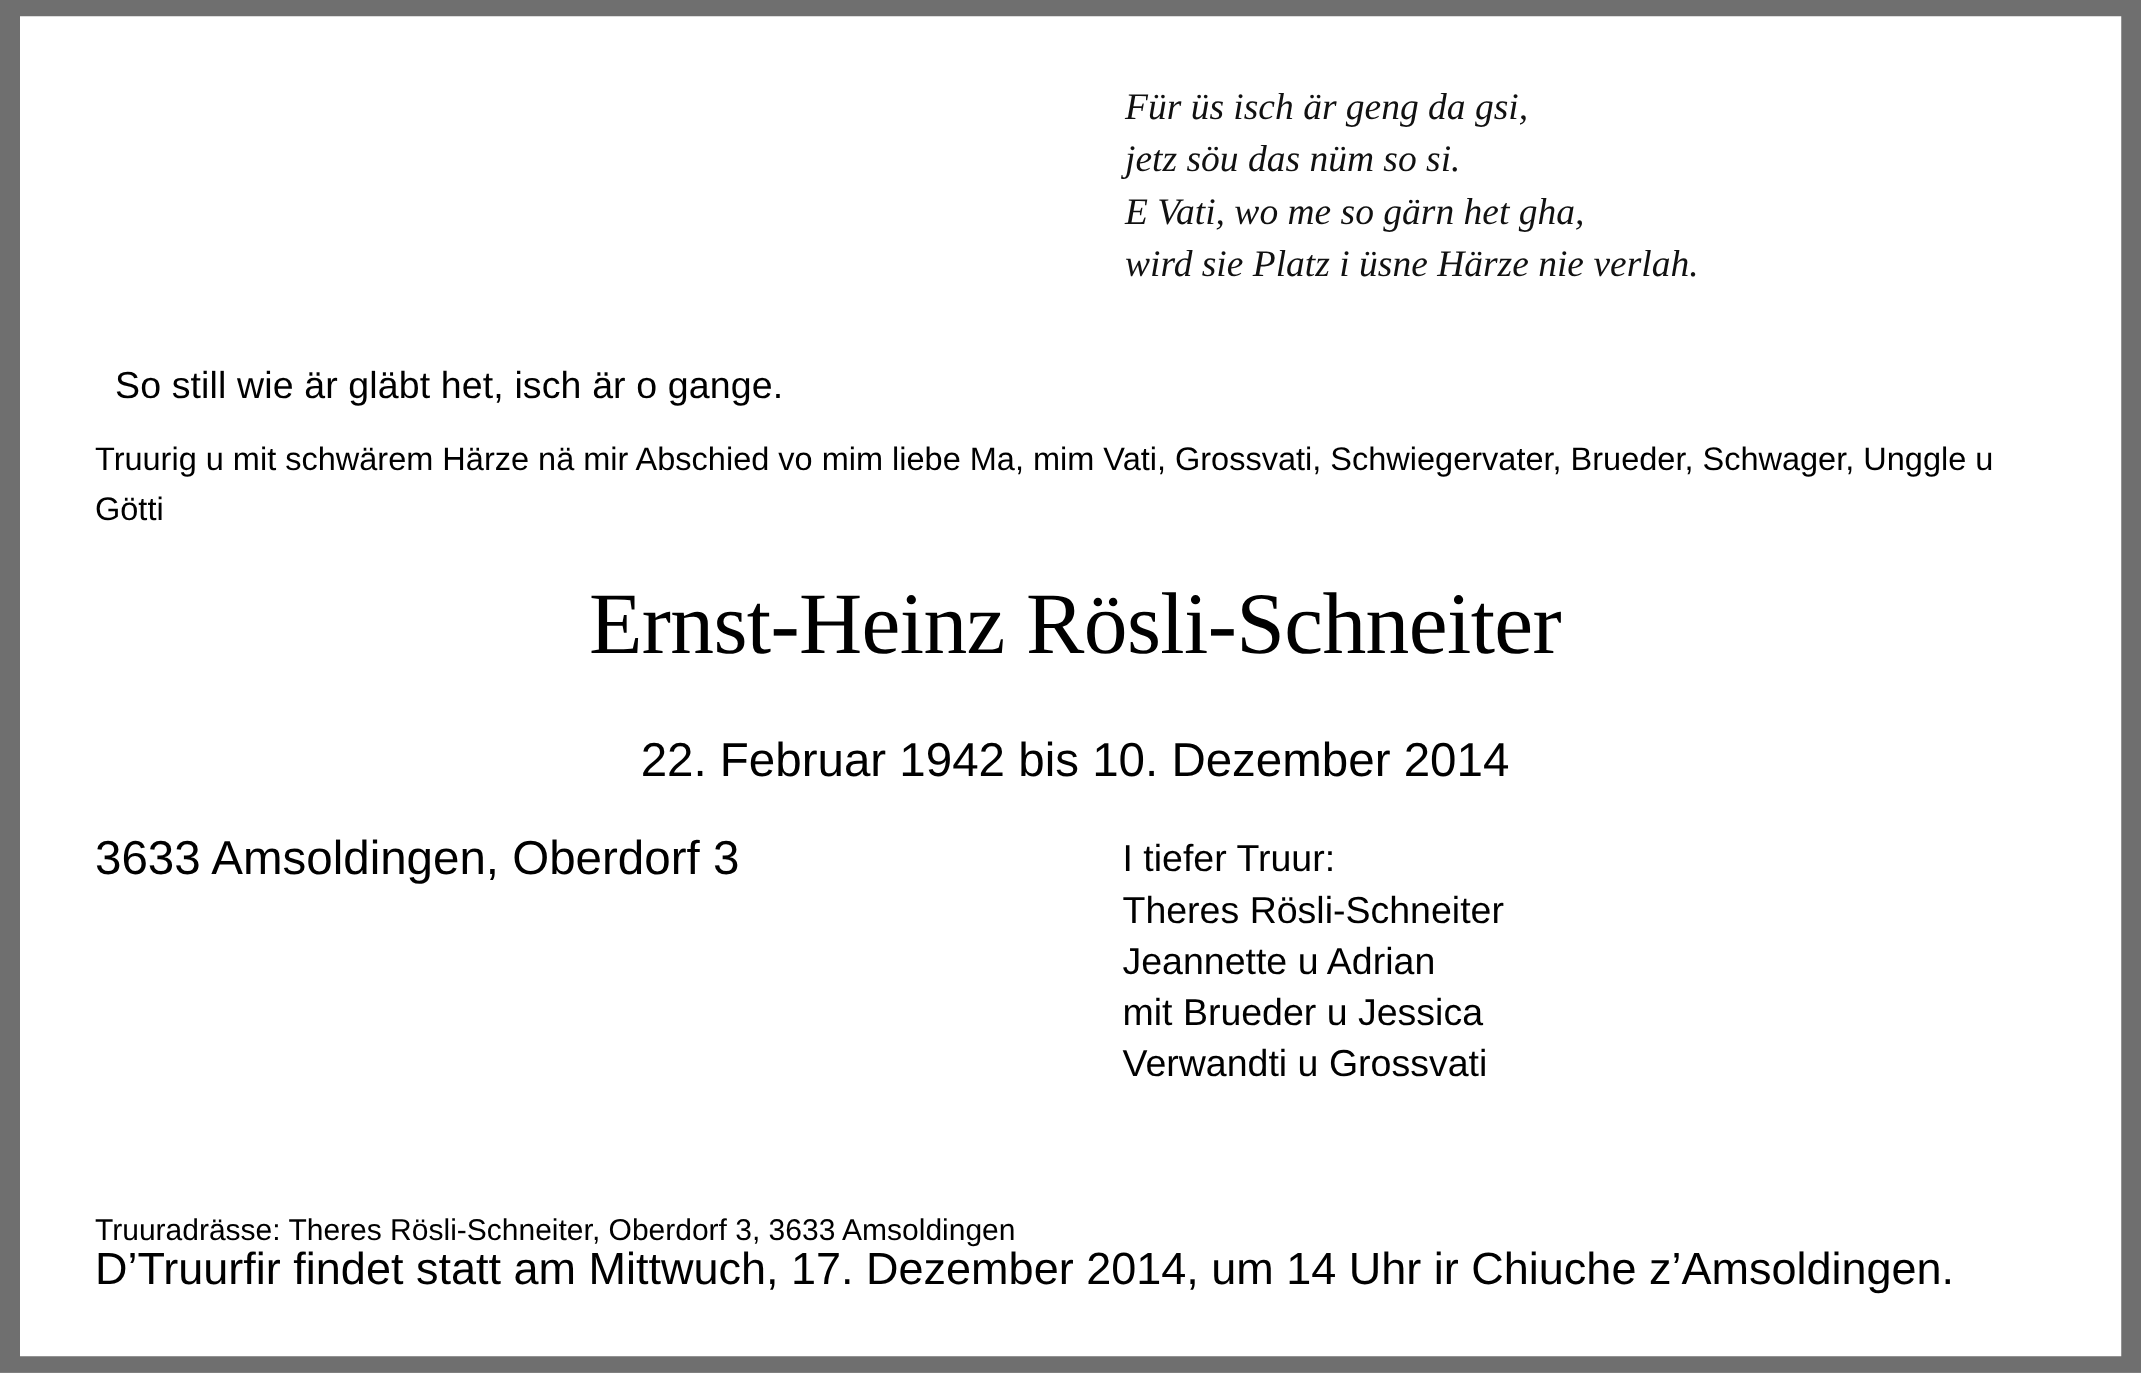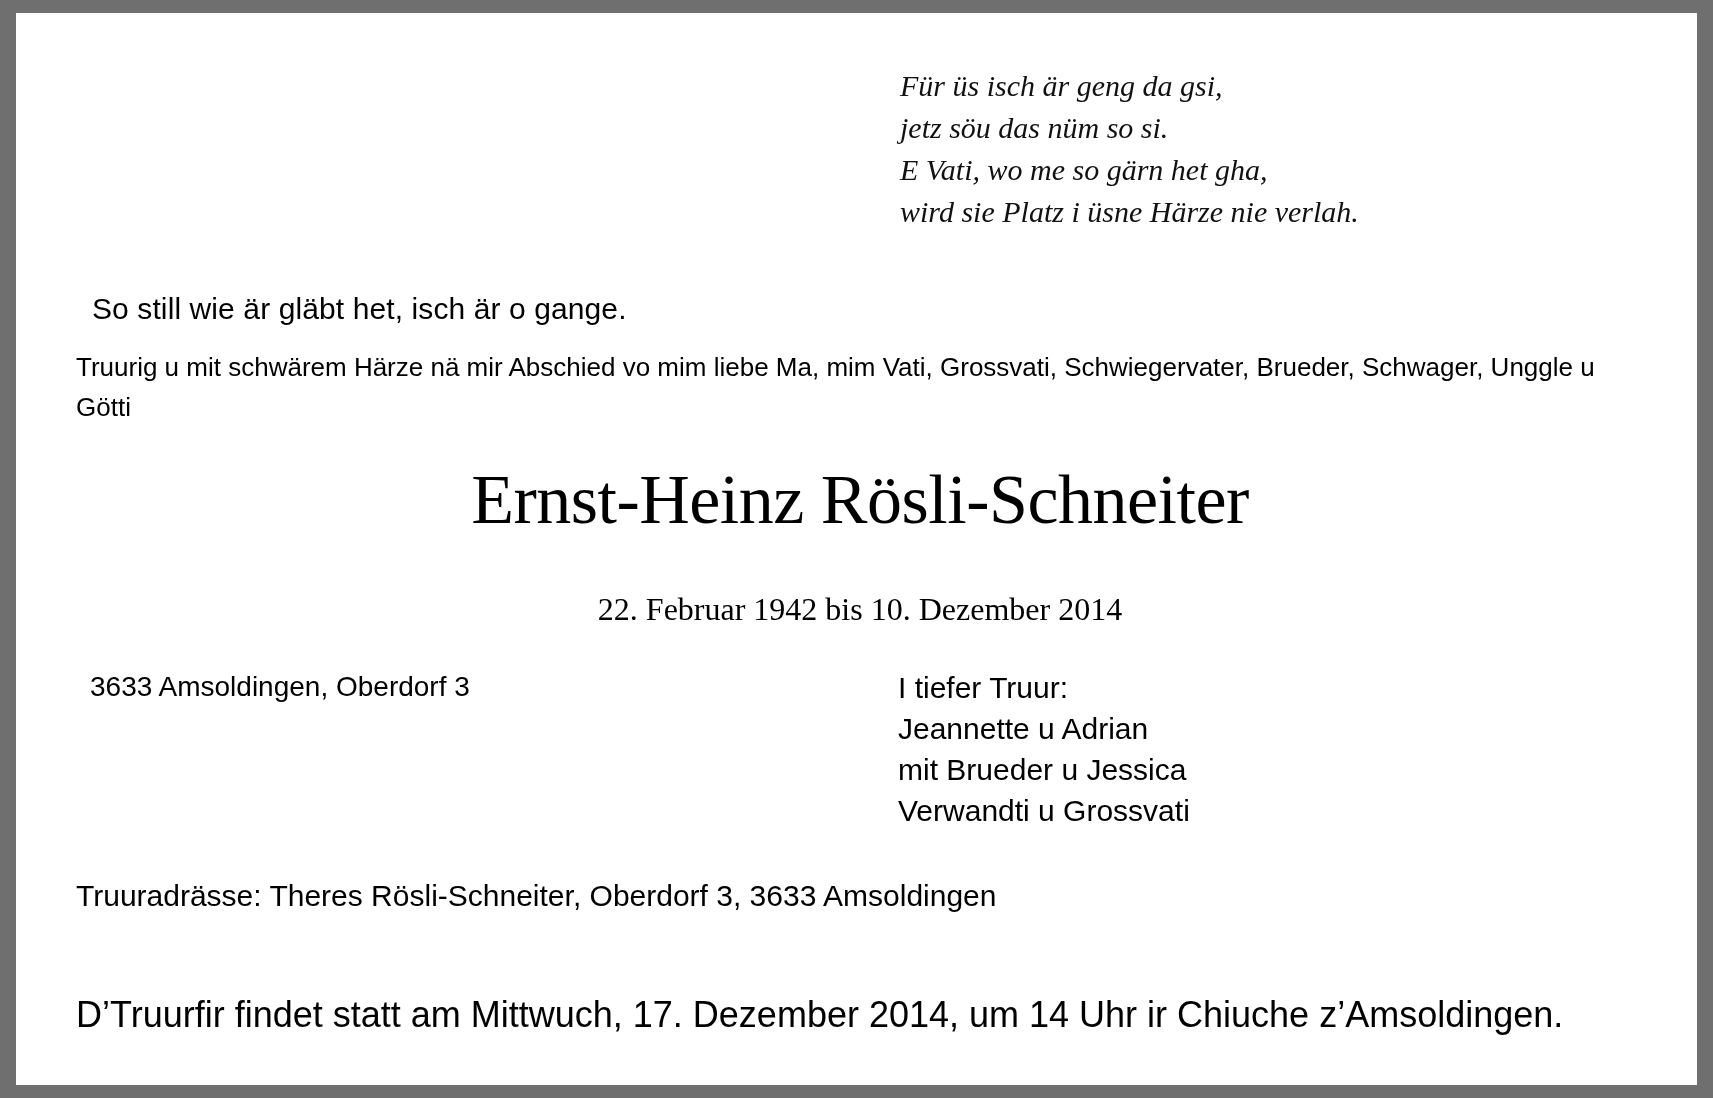--- a/index.html
+++ b/index.html
@@ -84,50 +84,49 @@
     line-height: 96px;
     letter-spacing: -0.5px;
     white-space: nowrap;
   }
   .dates {
     position: absolute;
     left: 0;
     top: 553px;
     width: 1600px;
     text-align: center;
-    font-size: 32px;
+    font-size: 38px;
     line-height: 38px;
-    font-family: Liberation Serif, serif;
   }
 
   
   .address-left {
     position: absolute;
-    left: 30px;
+    left: 16px;
     top: 630px;
-    font-size: 28px;
+    font-size: 38px;
     line-height: 40px;
   }
 
   
   .mourners {
     position: absolute;
     left: 838px;
     top: 630px;
     font-size: 30px;
     line-height: 41px;
   }
   .mourners div { white-space: nowrap; }
 
   
   .mourn-address {
     position: absolute;
     left: 16px;
-    top: 839px;
-    font-size: 30px;
+    top: 928px;
+    font-size: 24px;
     line-height: 40px;
   }
   .ceremony {
     position: absolute;
     left: 16px;
     top: 958px;
     font-size: 36px;
     line-height: 40px;
   }
 </style>
@@ -148,20 +147,21 @@
       <div class="intro2">Truurig u mit schwärem Härze nä mir Abschied vo mim liebe Ma, mim Vati, Grossvati, Schwiegervater, Brueder, Schwager, Unggle u Götti</div>
 
       <div class="name">Ernst-Heinz Rösli-Schneiter</div>
 
       <div class="dates">22. Februar 1942 bis 10. Dezember 2014</div>
 
       <div class="address-left">3633 Amsoldingen, Oberdorf 3</div>
 
       <div class="mourners">
         <div>I tiefer Truur:</div>
+        <div>Theres Rösli-Schneiter</div>
         <div>Jeannette u Adrian</div>
         <div>mit Brueder u Jessica</div>
         <div>Verwandti u Grossvati</div>
       </div>
 
       <div class="mourn-address">Truuradrässe: Theres Rösli-Schneiter, Oberdorf 3, 3633 Amsoldingen</div>
 
       <div class="ceremony">D’Truurfir findet statt am Mittwuch, 17. Dezember 2014, um 14 Uhr ir Chiuche z’Amsoldingen.</div>
 
     </div>

